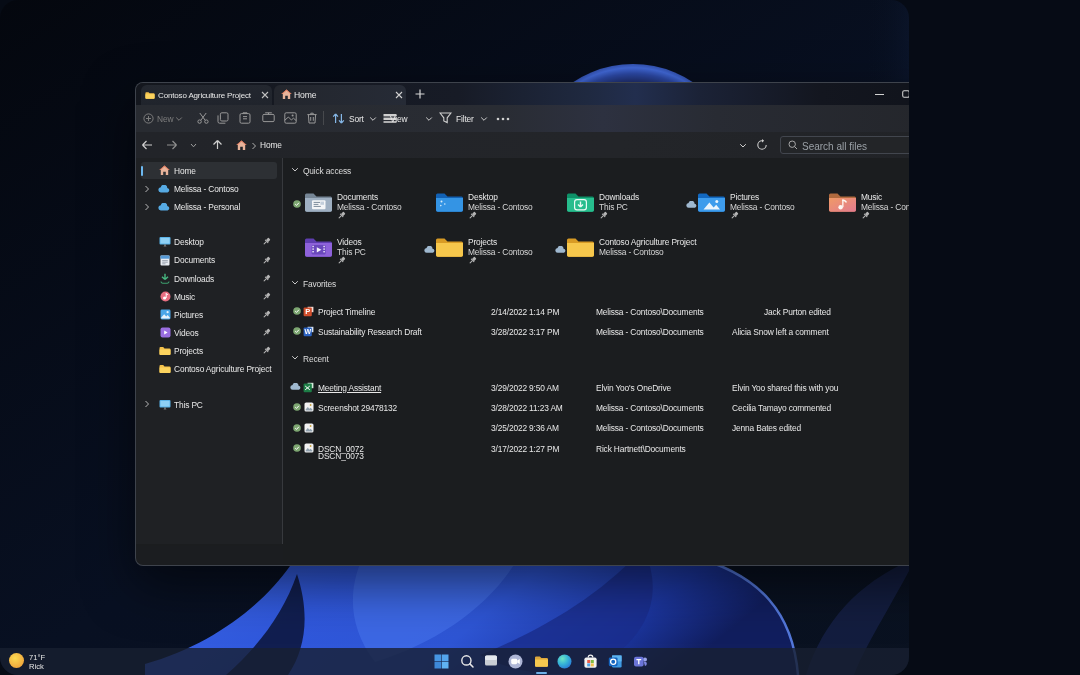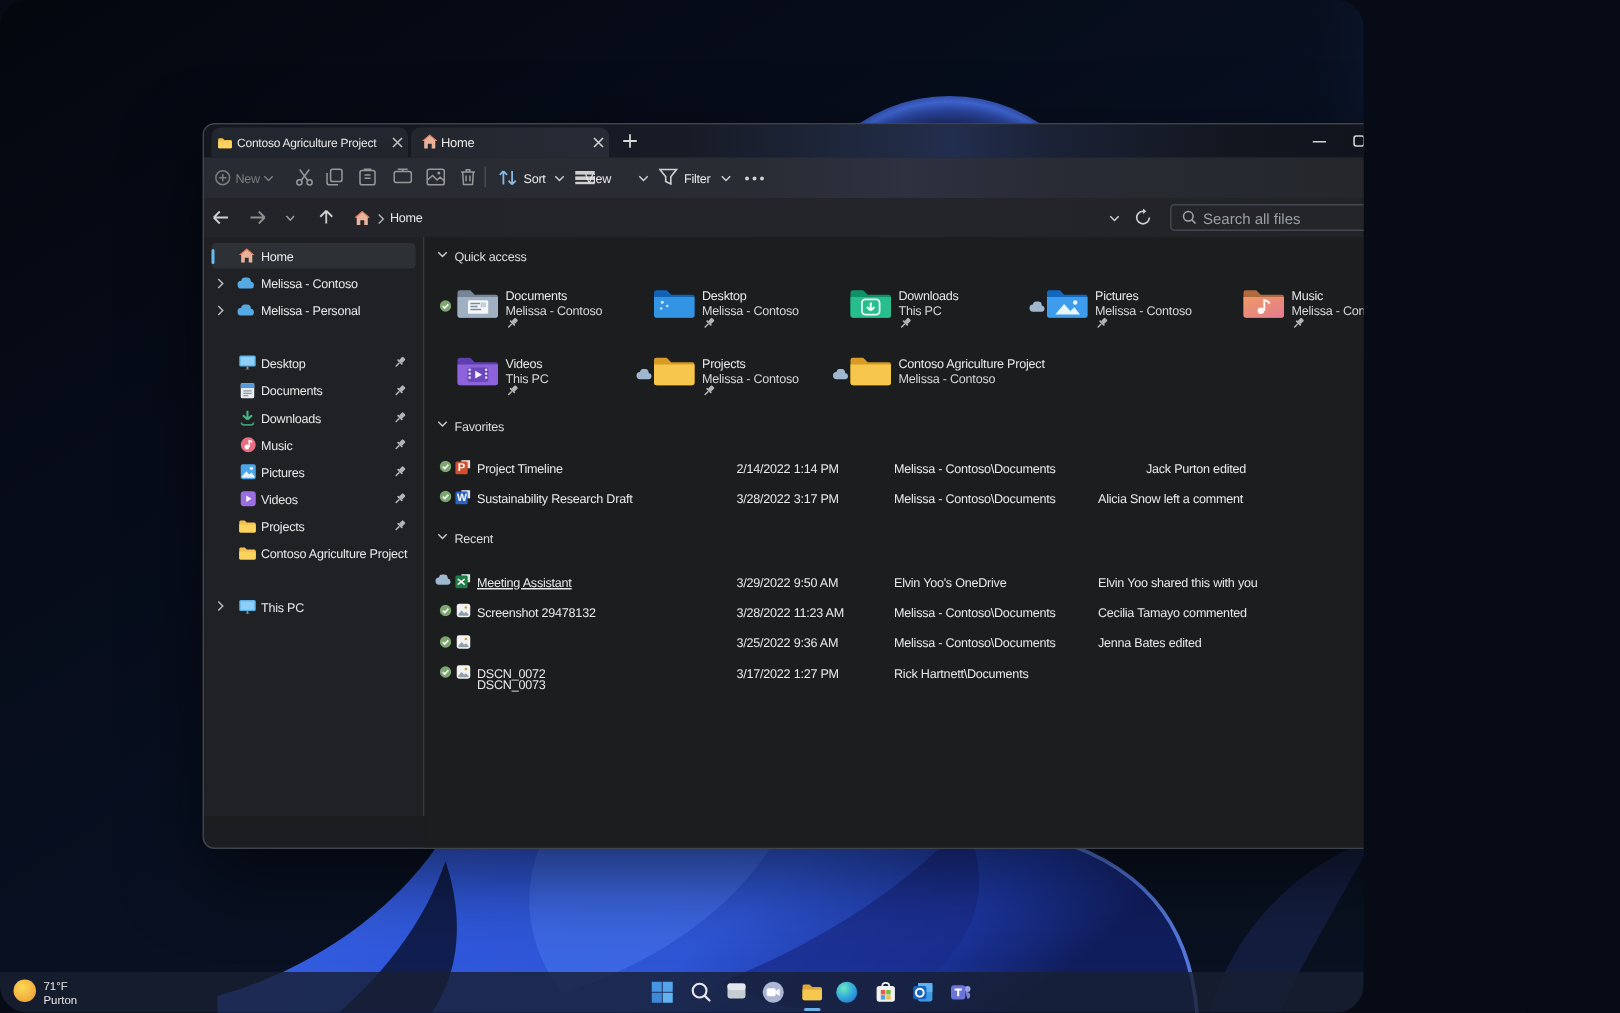--- a/index.html
+++ b/index.html
@@ -562,21 +562,21 @@
         <use href="#imgfile"></use>
       </svg>
   <div class="abs t" style="left:182px;top:360.5px;">DSCN_0072</div>
   <div class="abs t" style="left:355px;top:360.5px;">3/17/2022 1:27 PM</div>
   <div class="abs t" style="left:460px;top:360.5px;">Rick Hartnett\Documents</div>
 </div>
 
 <div id="taskbar"></div>
 <div class="abs" style="left:9px;top:653px;width:15px;height:15px;border-radius:50%;background:radial-gradient(circle at 40% 35%,#fbd952,#efa63c 75%,#d98a2e);"></div>
 <div class="abs" style="left:29px;top:652.5px;font-size:7.6px;color:#e8e8e8;">71°F</div>
-<div class="abs" style="left:29px;top:662px;font-size:7.6px;color:#e8e8e8;">Purton</div>
+<div class="abs" style="left:29px;top:662px;font-size:7.6px;color:#e8e8e8;">Rick</div>
 <svg class="abs" style="left:434.2px;top:653.5px" width="15" height="15" viewBox="0 0 15 15">
       <g fill="#4695e2">
         <rect x="0.5" y="0.5" width="6.7" height="6.7"></rect>
         <rect x="7.8" y="0.5" width="6.7" height="6.7" fill="#54a4ec"></rect>
         <rect x="0.5" y="7.8" width="6.7" height="6.7" fill="#3d88d8"></rect>
         <rect x="7.8" y="7.8" width="6.7" height="6.7" fill="#60b2f2"></rect>
       </g>
     </svg>
 <svg class="abs" style="left:459.5px;top:653.5px" width="15" height="15" viewBox="0 0 15 15">
       <circle cx="6.4" cy="6.4" r="4.6" fill="none" stroke="#e8e8e8" stroke-width="1.4"></circle>

